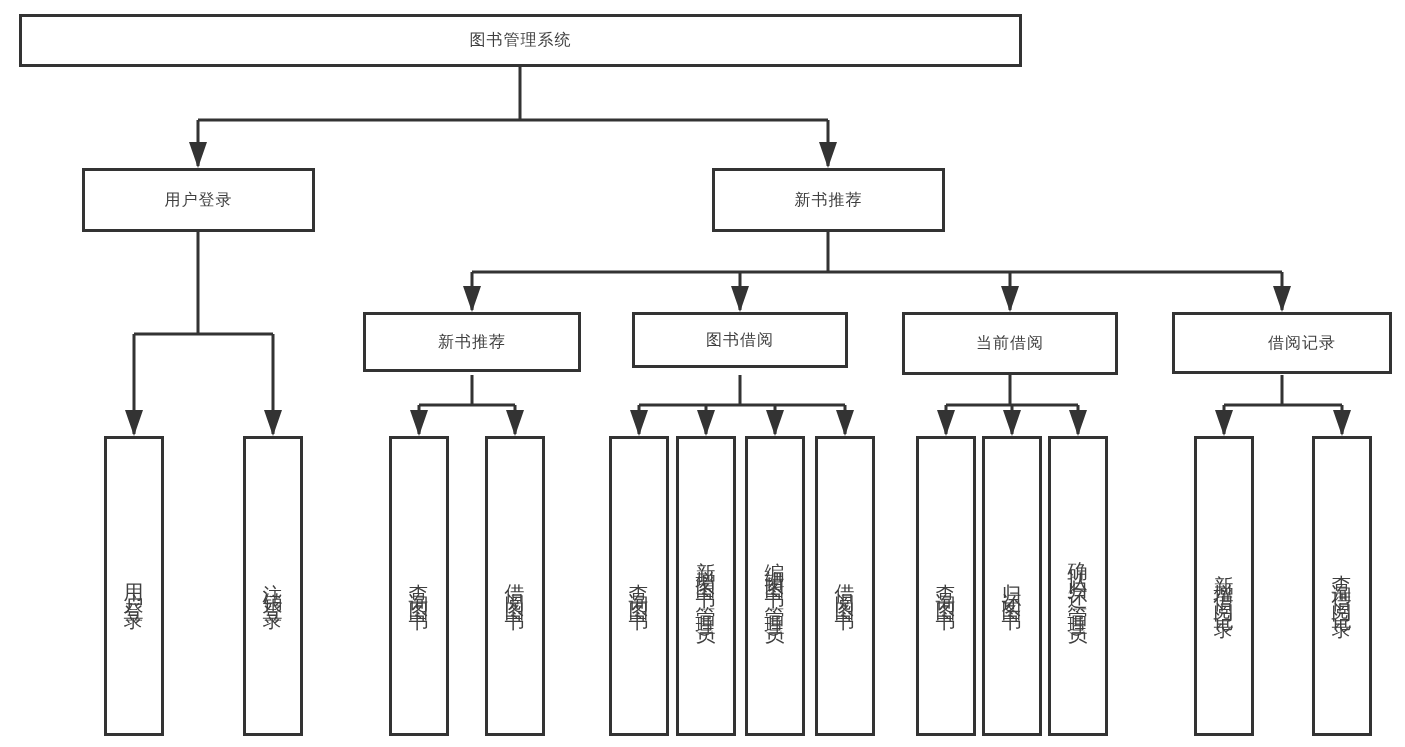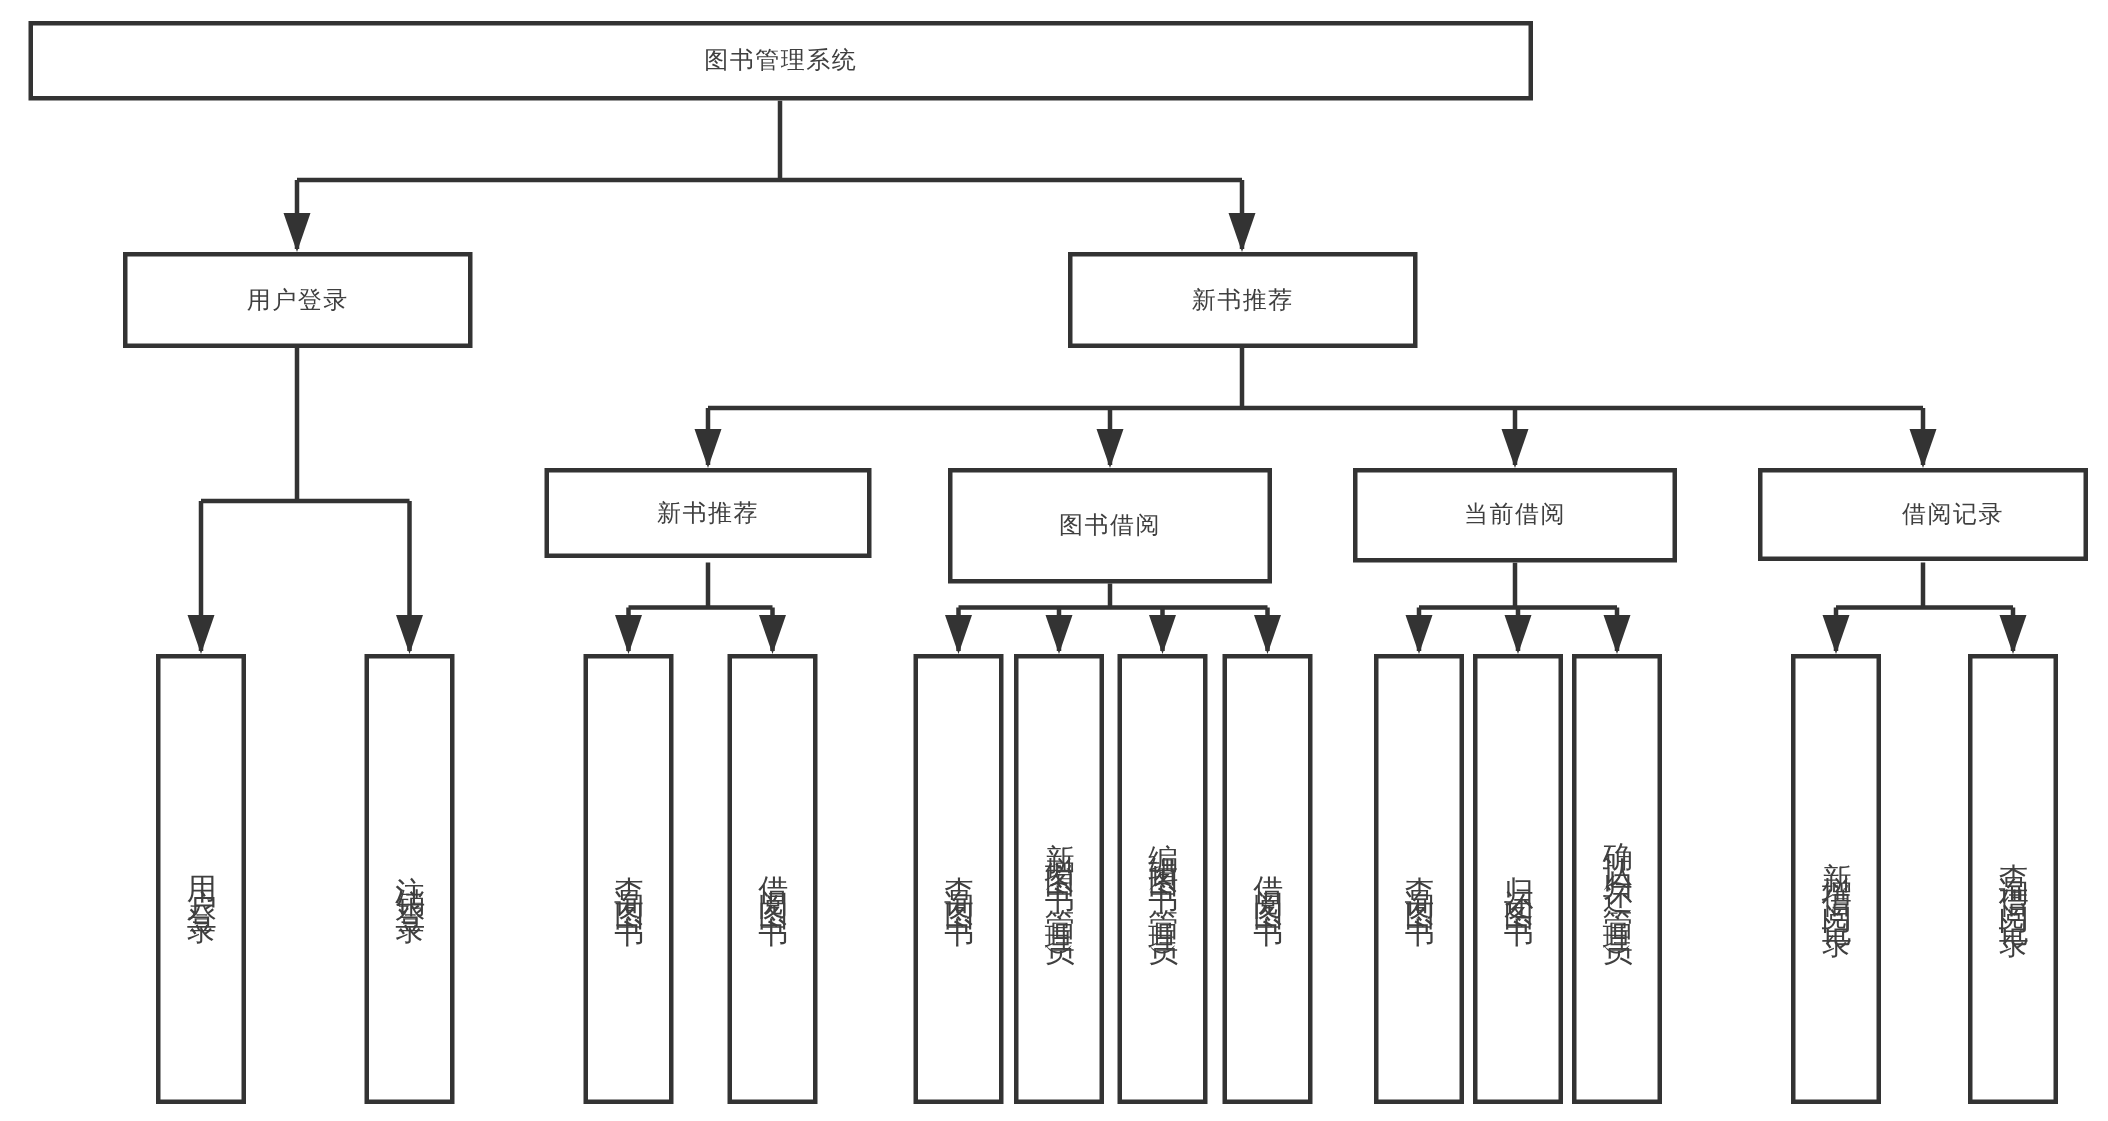--- a/index.html
+++ b/index.html
@@ -99,21 +99,21 @@
   <div class="node hnode" style="left:82px; top:168px; width:233px; height:64px;">
     <span>用户登录</span>
   </div>
   <div class="node hnode" style="left:712px; top:168px; width:233px; height:64px;">
     <span>新书推荐</span>
   </div>
 
   <div class="node hnode" style="left:363px; top:312px; width:218px; height:60px;">
     <span>新书推荐</span>
   </div>
-  <div class="node hnode" style="left:632px; top:312px; width:216px; height:77px;">
+  <div class="node hnode" style="left:632px; top:312px; width:216px; height:56px;">
     <span>图书借阅</span>
   </div>
   <div class="node hnode" style="left:902px; top:312px; width:216px; height:63px;">
     <span>当前借阅</span>
   </div>
   <div class="node hnode" style="left:1172px; top:312px; width:220px; height:62px;padding-left:40px;">
     <span>借阅记录</span>
   </div>
 
   <div class="node vnode" style="left:104px; top:436px; width:60px; height:300px;">

